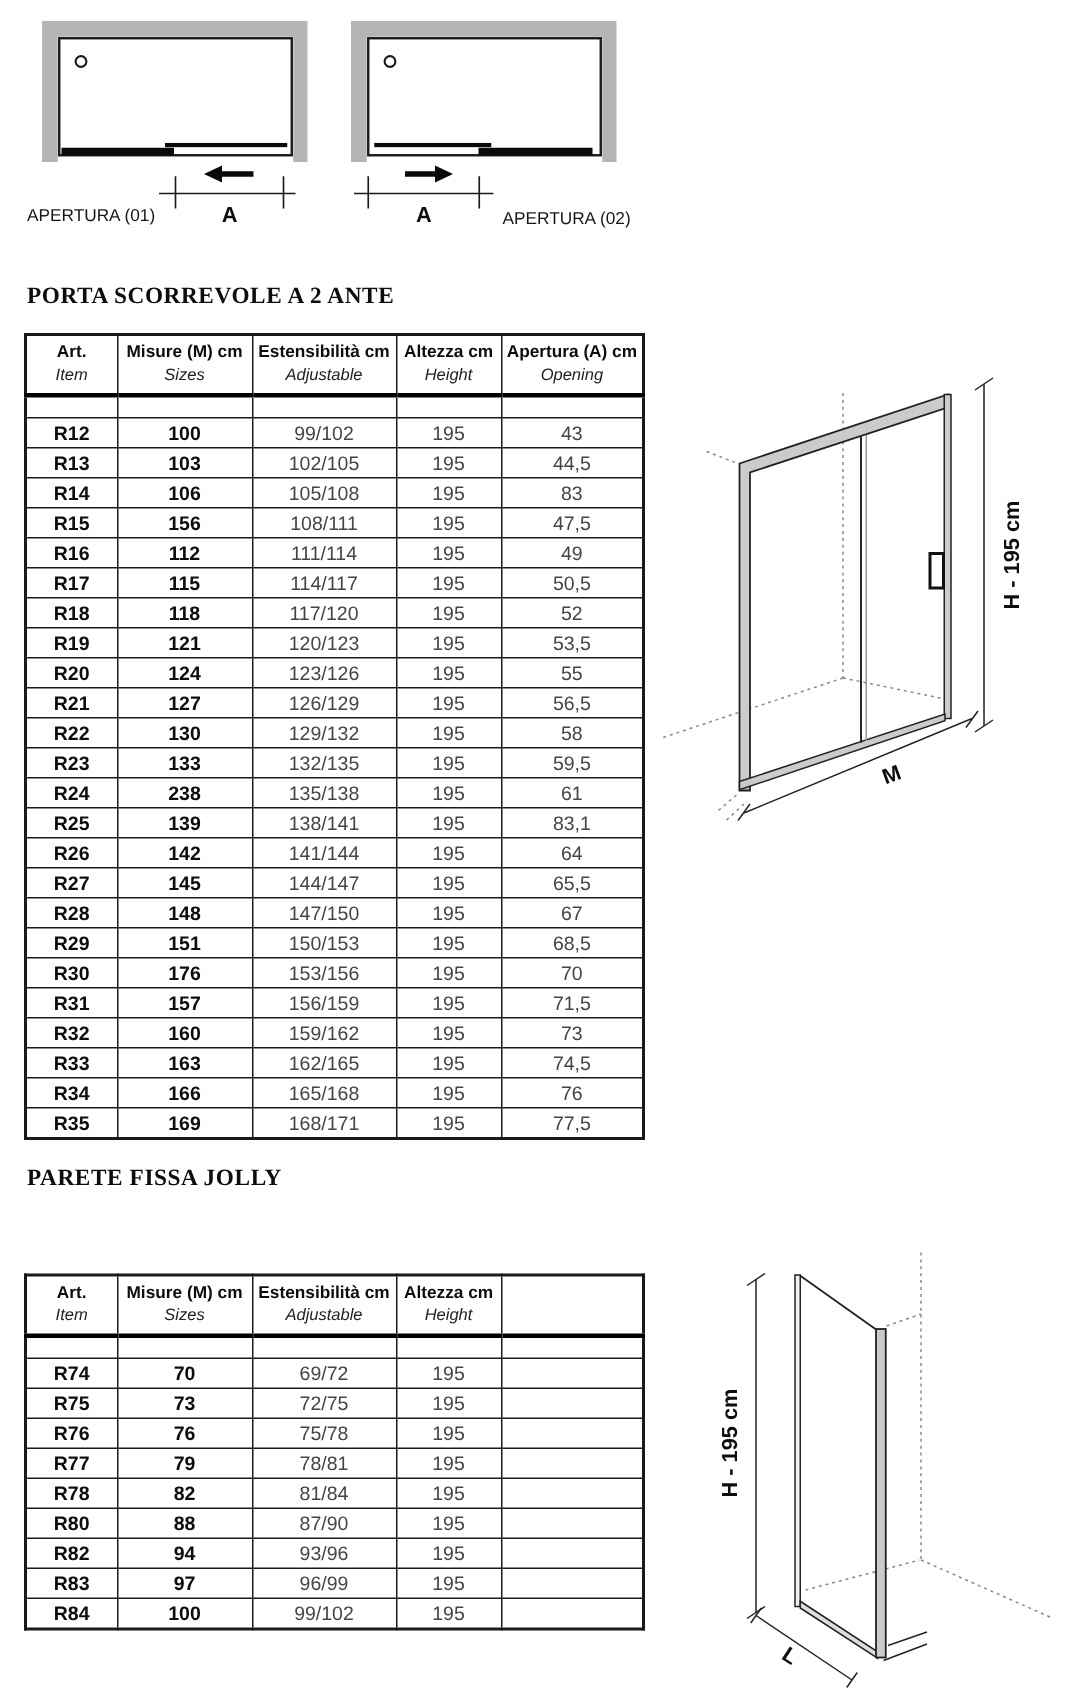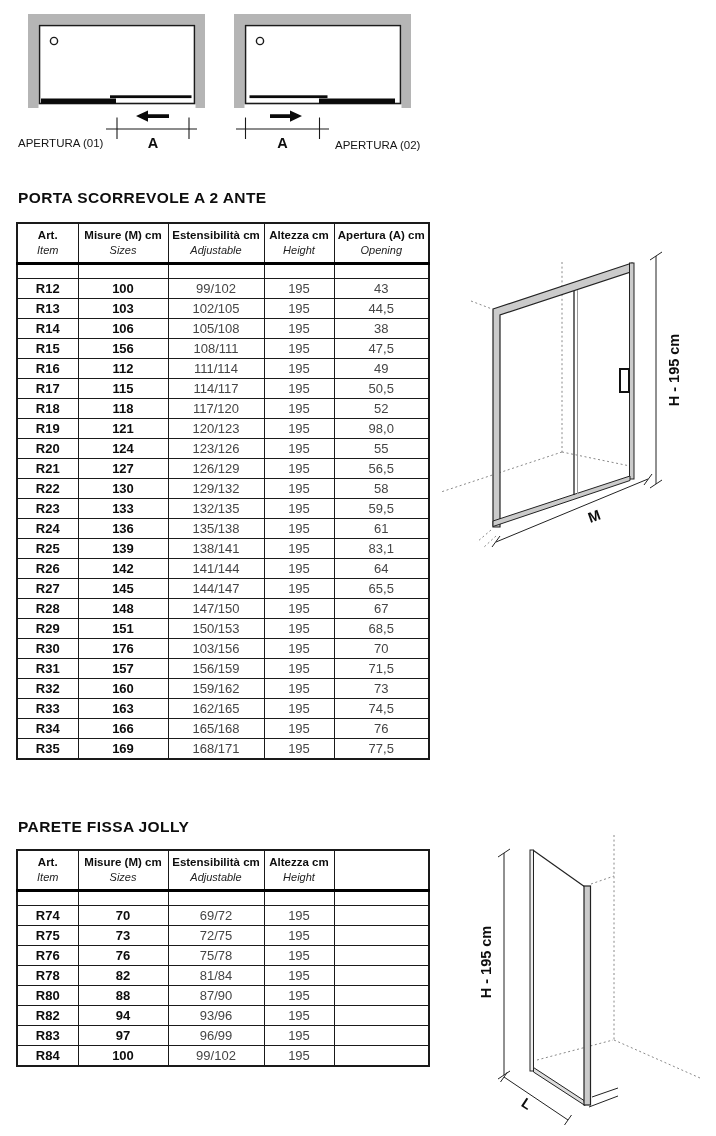--- a/index.html
+++ b/index.html
@@ -13,24 +13,24 @@
   html,body{margin:0;padding:0;}
   body{
     width:716px;height:1136px;background:#fff;position:relative;
     font-family:"Liberation Sans", sans-serif;color:#111;
     overflow:hidden;
   }
   .abs{position:absolute;}
   .title{
     position:absolute;left:18px;margin:0;
     font-size:15.5px;font-weight:bold;letter-spacing:.4px;color:var(--bold_black);
-    line-height:16px;white-space:nowrap;
+    line-height:16px;white-space:nowrap;font-family:Liberation Serif, serif;
   }
   #title1{top:190px;}
-  #title2{top:819px;}
+  #title2{top:778px;}
 
   table.spec{
     position:absolute;left:16px;width:412px;
     border-collapse:collapse;table-layout:fixed;
     border:2px solid var(--border_black);
   }
   #table1{top:222px;}
   #table2{top:849px;}
   table.spec th, table.spec td{
     border:1px solid var(--border_black);
@@ -159,21 +159,21 @@
           <td>103</td>
           <td>102/105</td>
           <td>195</td>
           <td>44,5</td>
         </tr>
         <tr>
           <td>R14</td>
           <td>106</td>
           <td>105/108</td>
           <td>195</td>
-          <td>38</td>
+          <td>83</td>
         </tr>
         <tr>
           <td>R15</td>
           <td>156</td>
           <td>108/111</td>
           <td>195</td>
           <td>47,5</td>
         </tr>
         <tr>
           <td>R16</td>
@@ -194,21 +194,21 @@
           <td>118</td>
           <td>117/120</td>
           <td>195</td>
           <td>52</td>
         </tr>
         <tr>
           <td>R19</td>
           <td>121</td>
           <td>120/123</td>
           <td>195</td>
-          <td>98,0</td>
+          <td>53,5</td>
         </tr>
         <tr>
           <td>R20</td>
           <td>124</td>
           <td>123/126</td>
           <td>195</td>
           <td>55</td>
         </tr>
         <tr>
           <td>R21</td>
@@ -226,21 +226,21 @@
         </tr>
         <tr>
           <td>R23</td>
           <td>133</td>
           <td>132/135</td>
           <td>195</td>
           <td>59,5</td>
         </tr>
         <tr>
           <td>R24</td>
-          <td>136</td>
+          <td>238</td>
           <td>135/138</td>
           <td>195</td>
           <td>61</td>
         </tr>
         <tr>
           <td>R25</td>
           <td>139</td>
           <td>138/141</td>
           <td>195</td>
           <td>83,1</td>
@@ -269,21 +269,21 @@
         <tr>
           <td>R29</td>
           <td>151</td>
           <td>150/153</td>
           <td>195</td>
           <td>68,5</td>
         </tr>
         <tr>
           <td>R30</td>
           <td>176</td>
-          <td>103/156</td>
+          <td>153/156</td>
           <td>195</td>
           <td>70</td>
         </tr>
         <tr>
           <td>R31</td>
           <td>157</td>
           <td>156/159</td>
           <td>195</td>
           <td>71,5</td>
         </tr>
@@ -414,20 +414,27 @@
           <td></td>
         </tr>
         <tr>
           <td>R76</td>
           <td>76</td>
           <td>75/78</td>
           <td>195</td>
           <td></td>
         </tr>
         <tr>
+          <td>R77</td>
+          <td>79</td>
+          <td>78/81</td>
+          <td>195</td>
+          <td></td>
+        </tr>
+        <tr>
           <td>R78</td>
           <td>82</td>
           <td>81/84</td>
           <td>195</td>
           <td></td>
         </tr>
         <tr>
           <td>R80</td>
           <td>88</td>
           <td>87/90</td>

